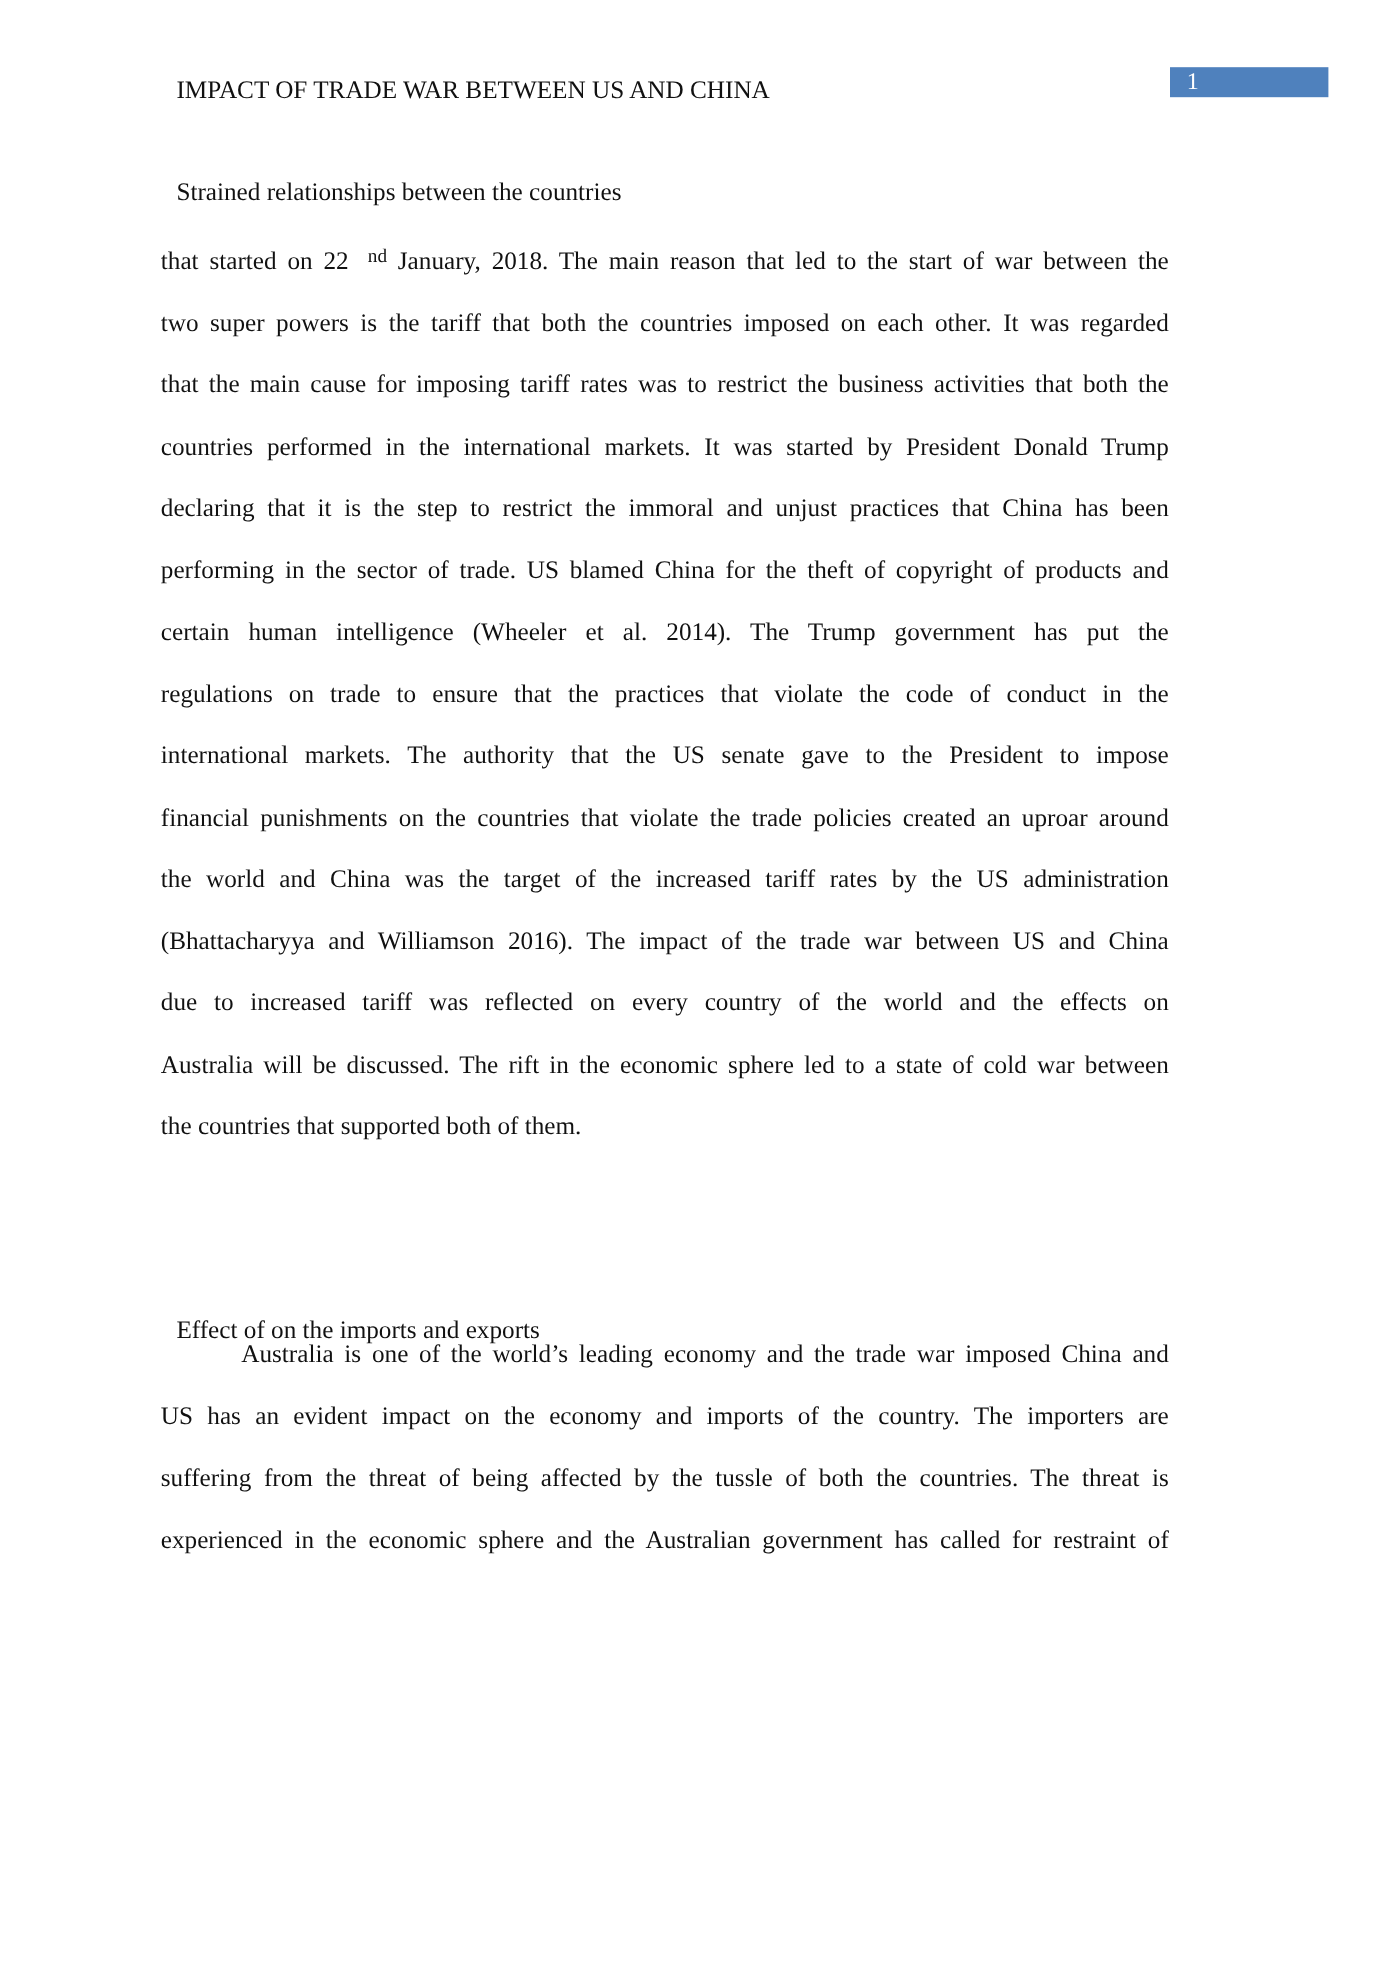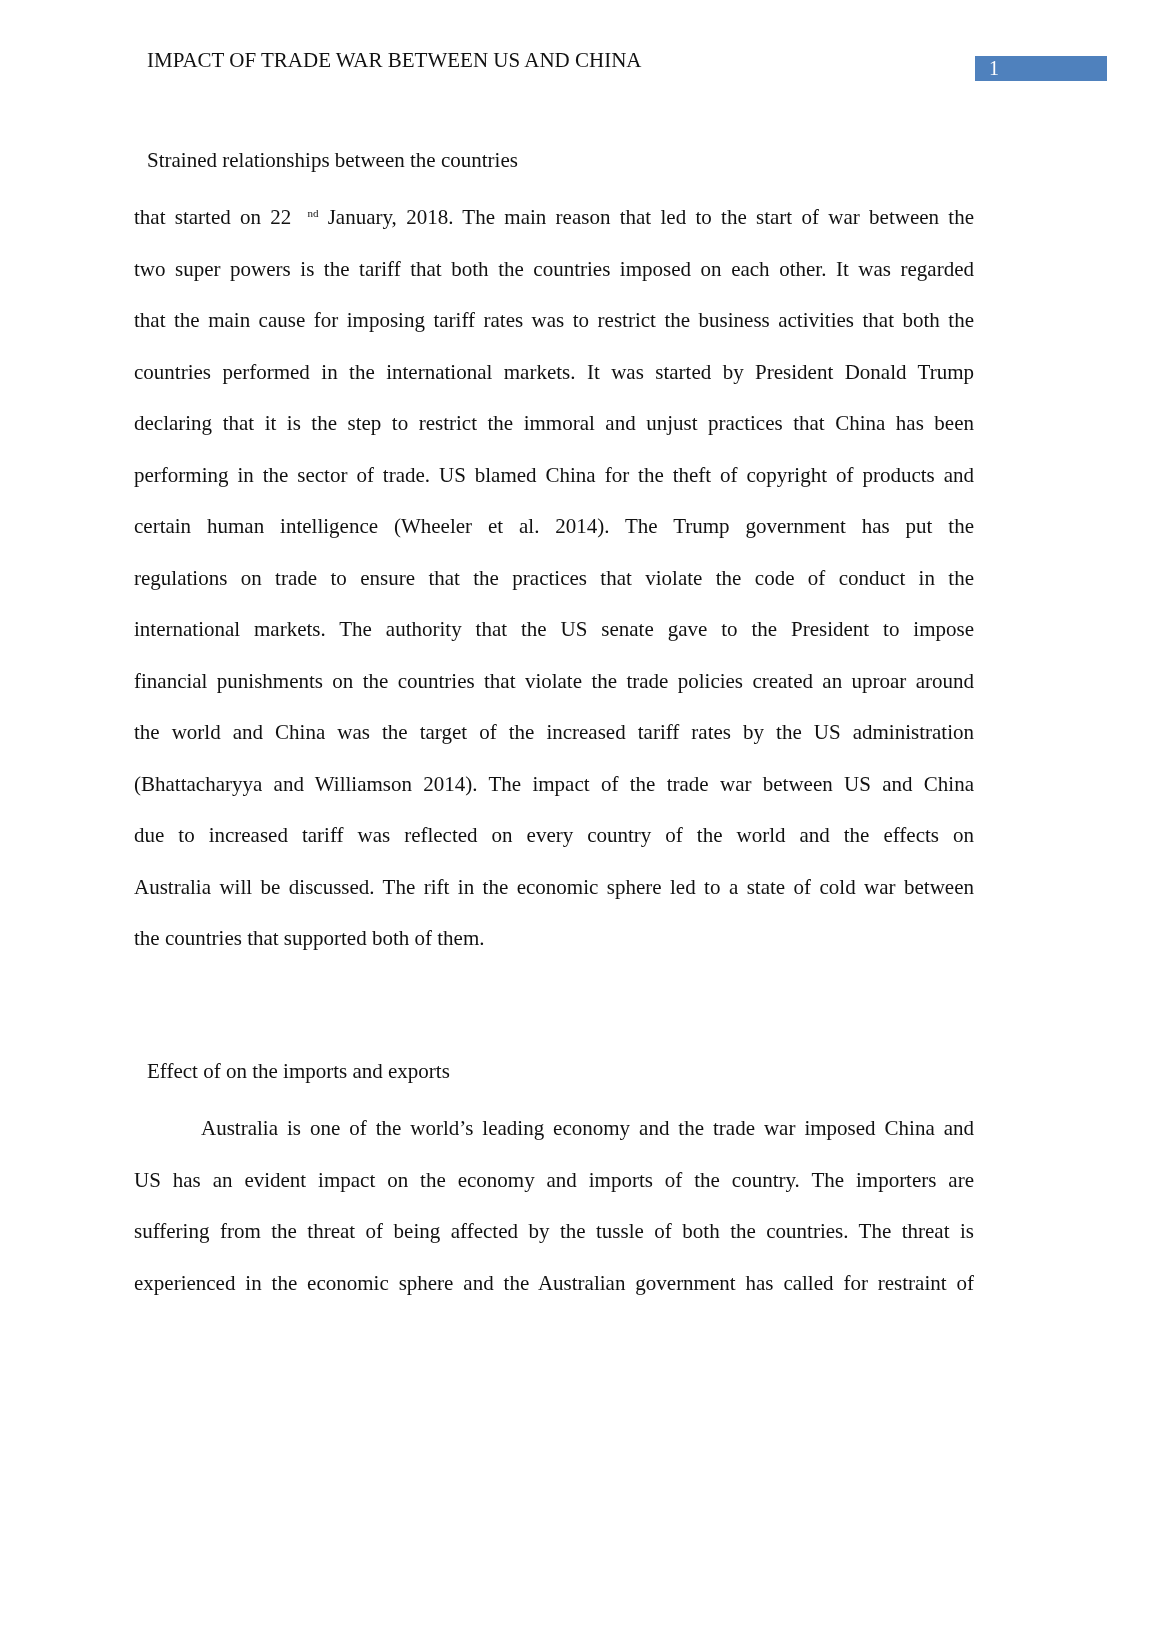--- a/index.html
+++ b/index.html
@@ -11,21 +11,21 @@
       width: 1158px;
       height: 1638px;
       position: relative;
       overflow: hidden;
       font-family: "Liberation Serif", serif;
       color: #111111;
     }
     .header-title {
       position: absolute;
       left: 147px;
-      top: 46px;
+      top: 61px;
       font-size: 21px;
       line-height: 28px;
       letter-spacing: 0px;
       white-space: nowrap;
     }
     .page-number-box {
       position: absolute;
       left: 975px;
       top: 56px;
       width: 132px;
@@ -66,21 +66,21 @@
       height: 51.5px;
       overflow: visible;
     }
     .para .line.last {
       text-align-last: left;
     }
     .para .line.indent {
       padding-left: 67px;
     }
     sup {
-      font-size: 11px;
+      font-size: 16px;
       vertical-align: top;
       position: relative;
       top: -4px;
       margin-left: 16px;
     }
   </style>
 </head>
 <body>
 
 <div>
@@ -99,27 +99,27 @@
       <span class="line">two super powers is the tariff that both the countries imposed on each other. It was regarded</span>
       <span class="line">that the main cause for imposing tariff rates was to restrict the business activities that both the</span>
       <span class="line">countries performed in the international markets. It was started by President Donald Trump</span>
       <span class="line">declaring that it is the step to restrict the immoral and unjust practices that China has been</span>
       <span class="line">performing in the sector of trade. US blamed China for the theft of copyright of products and</span>
       <span class="line">certain human intelligence (Wheeler et al. 2014). The Trump government has put the</span>
       <span class="line">regulations on trade to ensure that the practices that violate the code of conduct in the</span>
       <span class="line">international markets. The authority that the US senate gave to the President to impose</span>
       <span class="line">financial punishments on the countries that violate the trade policies created an uproar around</span>
       <span class="line">the world and China was the target of the increased tariff rates by the US administration</span>
-      <span class="line">(Bhattacharyya and Williamson 2014). The impact of the trade war between US and China</span>
+      <span class="line">(Bhattacharyya and Williamson 2016). The impact of the trade war between US and China</span>
       <span class="line">due to increased tariff was reflected on every country of the world and the effects on</span>
       <span class="line">Australia will be discussed. The rift in the economic sphere led to a state of cold war between</span>
       <span class="line last">the countries that supported both of them.</span>
     </div>
 
-    <p class="heading" style="position:absolute; top:911px;font-family:Liberation Serif, serif;">Effect of on the imports and exports</p>
+    <p class="heading" style="position:absolute; top:948px;font-family:Liberation Serif, serif;">Effect of on the imports and exports</p>
 
     <div class="para" style="position:absolute; top:973px; width:840px;">
       <span class="line indent">Australia is one of the world’s leading economy and the trade war imposed China and</span>
       <span class="line">US has an evident impact on the economy and imports of the country. The importers are</span>
       <span class="line">suffering from the threat of being affected by the tussle of both the countries. The threat is</span>
       <span class="line">experienced in the economic sphere and the Australian government has called for restraint of</span>
     </div>
 
   </div>
 </div>

